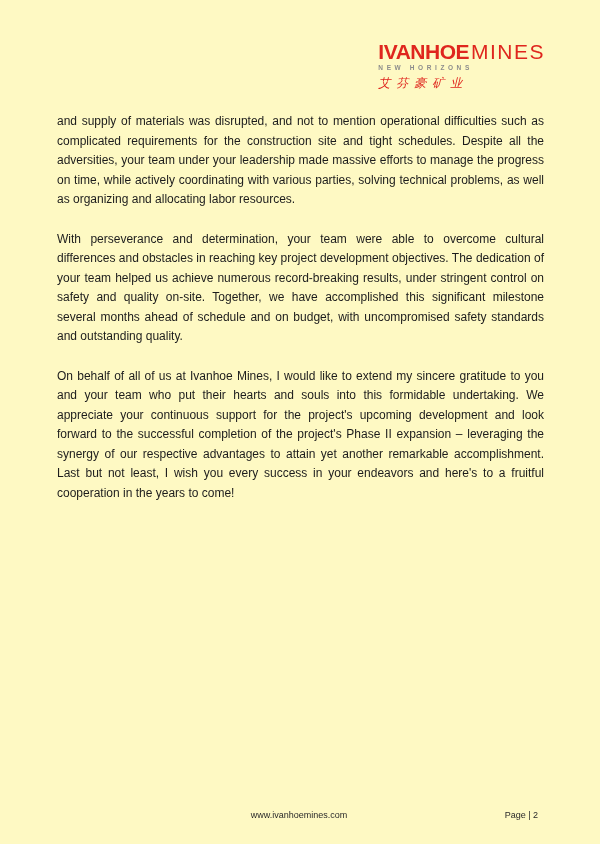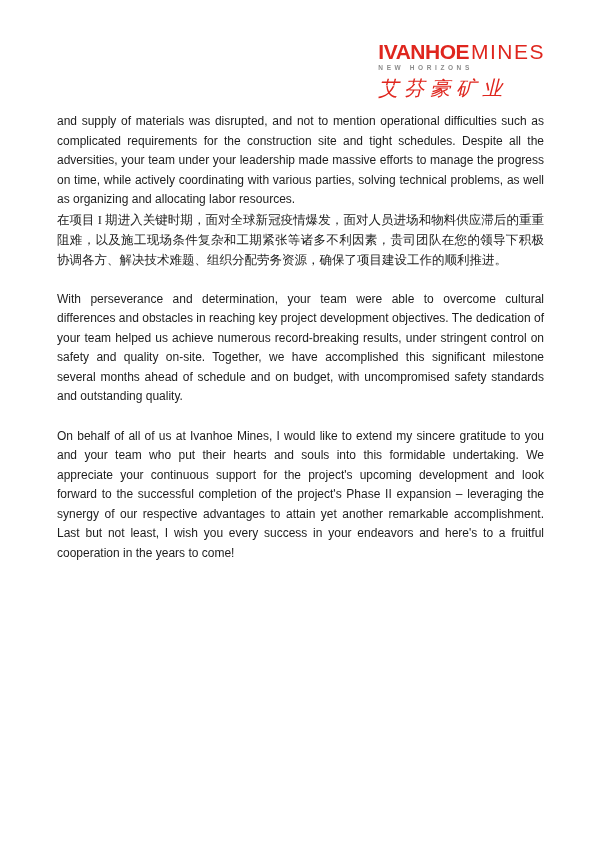--- a/index.html
+++ b/index.html
@@ -4,21 +4,21 @@
 <style>
   * { margin: 0; padding: 0; box-sizing: border-box; }
   html, body { background: #e8e8e8; }
   body { font-family: "Liberation Sans", sans-serif; }
 
   .page {
     position: relative;
     width: 600px;
     height: 844px;
     margin: 0 auto;
-    background: #ffffff;
+    background: #fef9c3;
     overflow: hidden;
     color: var(--text-black, #1c1c1c);
   }
 
   
   .logo {
     position: absolute;
     top: 41px;
     right: 55px;
     text-align: left;
@@ -43,21 +43,21 @@
     font-size: 6.5px;
     letter-spacing: 3.6px;
     font-weight: 700;
     color: var(--tagline-gray, #8c8c8c);
     white-space: nowrap;
   }
   .logo-cn {
     margin-top: 4px;
     font-family: "Liberation Serif", serif;
     font-style: italic;
-    font-size: 20px;
+    font-size: 12px;
     letter-spacing: 6px;
     color: var(--brand-red, #df261e);
     white-space: nowrap;
   }
 
   
   .letter {
     position: absolute;
     left: 57px;
     top: 112px;
@@ -114,27 +114,30 @@
       <span class="logo-bold">IVANHOE</span><span class="logo-light">MINES</span>
     </div>
     <div class="logo-tagline">NEW HORIZONS</div>
     <div class="logo-cn">艾芬豪矿业</div>
   </header>
 
   <main class="letter">
 
     <section class="para-block">
       <p class="para-en">and supply of materials was disrupted, and not to mention operational difficulties such as complicated requirements for the construction site and tight schedules. Despite all the adversities, your team under your leadership made massive efforts to manage the progress on time, while actively coordinating with various parties, solving technical problems, as well as organizing and allocating labor resources.</p>
-      <p class="para-zh">在项目 I 期进入关键时期，面对全球新冠疫情爆发，面对人员进场和物料供应滞后的重重阻难，以及施工现场条件复杂和工期紧张等诸多不利因素，贵司团队在您的领导下积极协调各方、解决技术难题、组织分配劳务资源，确保了项目建设工作的顺利推进。</p>
     </section>
 
     <section class="para-block">
       <p class="para-en">With perseverance and determination, your team were able to overcome cultural differences and obstacles in reaching key project development objectives. The dedication of your team helped us achieve numerous record-breaking results, under stringent control on safety and quality on-site. Together, we have accomplished this significant milestone several months ahead of schedule and on budget, with uncompromised safety standards and outstanding quality.</p>
     </section>
 
     <section class="para-block">
       <p class="para-en">On behalf of all of us at Ivanhoe Mines, I would like to extend my sincere gratitude to you and your team who put their hearts and souls into this formidable undertaking. We appreciate your continuous support for the project's upcoming development and look forward to the successful completion of the project's Phase II expansion – leveraging the synergy of our respective advantages to attain yet another remarkable accomplishment. Last but not least, I wish you every success in your endeavors and here's to a fruitful cooperation in the years to come!</p>
     </section>
 
   </main>
 
+  <footer class="footer">
+    <span class="footer-website">www.ivanhoemines.com</span>
+    <span class="footer-page">Page | 2</span>
+  </footer>
 
 </div>
 
 </body></html>

